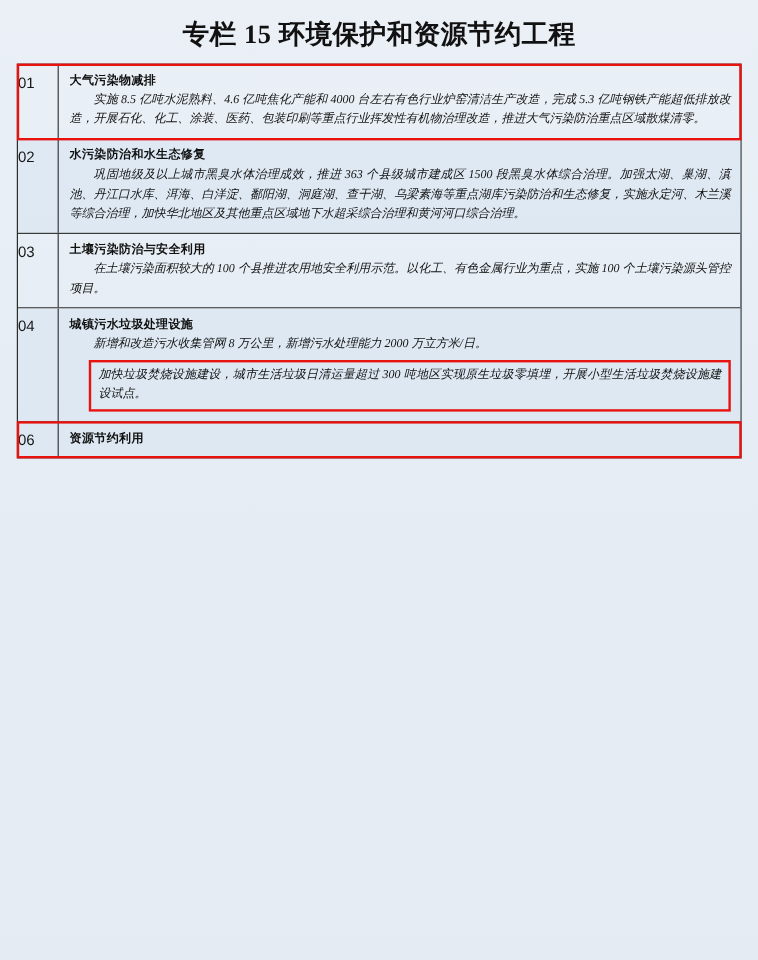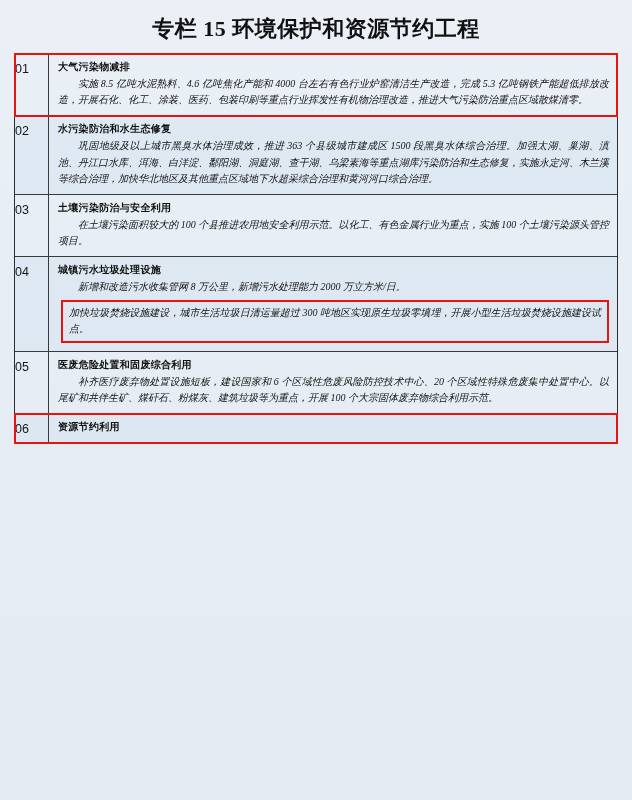--- a/index.html
+++ b/index.html
@@ -85,21 +85,21 @@
   }
   
   .hl-row {
     outline: 2.2px solid #e8130f;
     outline-offset: -1px;
     z-index: 3;
   }
   .hl-block {
     border: 2.2px solid #e8130f;
     padding: 3px 6px 4px 6px;
-    margin: 4px 0 1px 3px;
+    margin: 4px 0 1px 16px;
     box-sizing: border-box;
   }
   .hl-block .para {
     text-indent: 0;
   }
 </style>
 </head>
 <body>
 
 <div class="page">
@@ -136,27 +136,20 @@
       <div class="num">04</div>
       <div class="content">
         <div class="heading">城镇污水垃圾处理设施</div>
         <p class="para">新增和改造污水收集管网 8 万公里，新增污水处理能力 2000 万立方米/日。</p>
         <div class="hl-block">
           <p class="para">加快垃圾焚烧设施建设，城市生活垃圾日清运量超过 300 吨地区实现原生垃圾零填埋，开展小型生活垃圾焚烧设施建设试点。</p>
         </div>
       </div>
     </div>
 
-    <div class="row">
-      <div class="num">05</div>
-      <div class="content">
-        <div class="heading">医废危险处置和固废综合利用</div>
-        <p class="para">补齐医疗废弃物处置设施短板，建设国家和 6 个区域性危废风险防控技术中心、20 个区域性特殊危废集中处置中心。以尾矿和共伴生矿、煤矸石、粉煤灰、建筑垃圾等为重点，开展 100 个大宗固体废弃物综合利用示范。</p>
-      </div>
-    </div>
 
     <div class="row alt hl-row">
       <div class="num">06</div>
       <div class="content">
         <div class="heading">资源节约利用</div>
       </div>
     </div>
 
   </div>
 </div>

